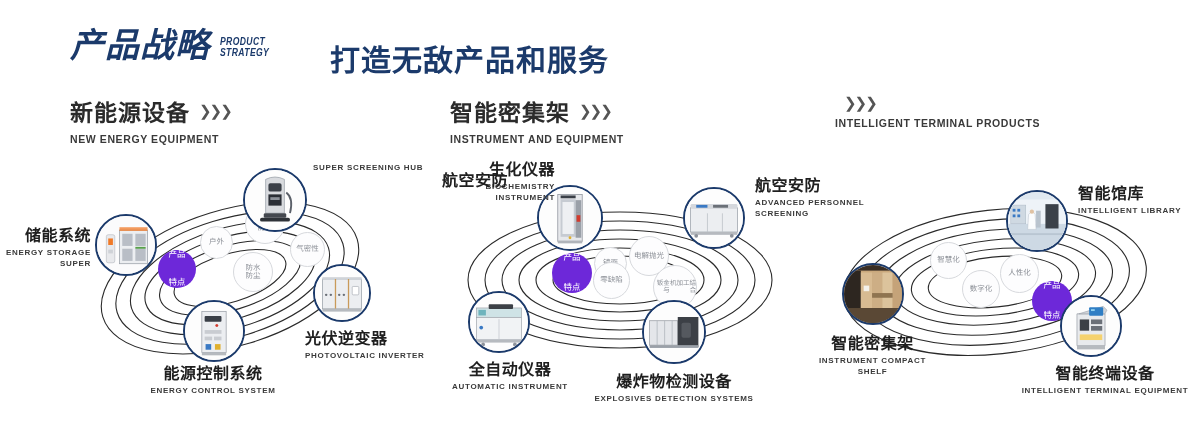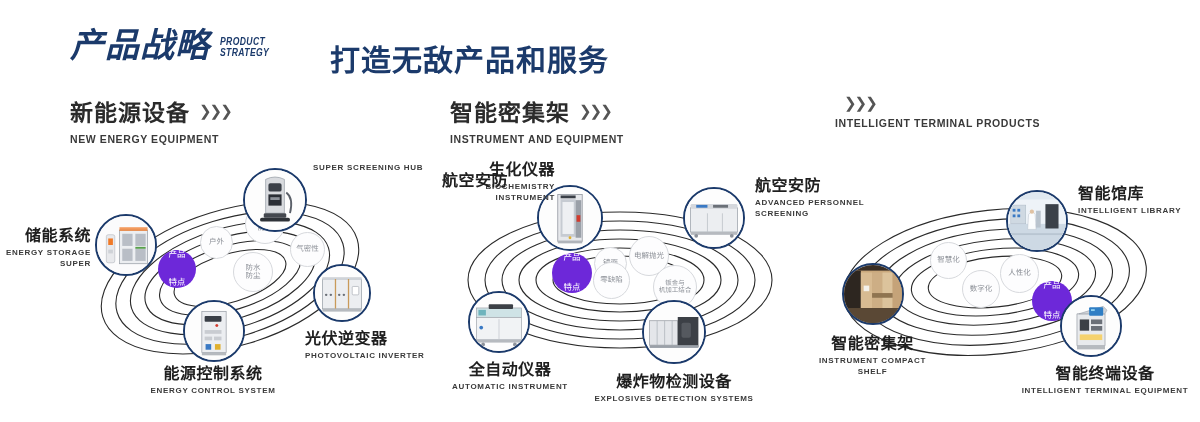--- a/index.html
+++ b/index.html
@@ -250,21 +250,21 @@
       <span>产品</span>
       <span>特点</span>
     </div>
     <div class="feat" style="left:164px;top:87px;width:33px;height:33px;">
       <span>镜面</span>
     </div>
     <div class="feat" style="left:199px;top:76px;width:40px;height:40px;flex-direction:row;text-align:center;">
       <span>电解</span>
       <span>抛光</span>
     </div>
-    <div class="feat" style="left:223px;top:105px;width:44px;height:44px;flex-direction:column;font-size:6.5px;text-align:right;">
+    <div class="feat" style="left:223px;top:105px;width:44px;height:44px;flex-direction:row;font-size:6.5px;text-align:right;">
       <span>钣金与</span>
       <span>机加工结合</span>
     </div>
     <div class="feat" style="left:163px;top:102px;width:37px;height:37px;">
       <span>零缺陷</span>
     </div>
 
     <div class="bub" style="left:107px;top:25px;width:66px;height:66px;">
       <svg class="art" viewBox="0 0 66 66">
         <rect x="0" y="0" width="66" height="66" fill="#fdfdfd"></rect>

